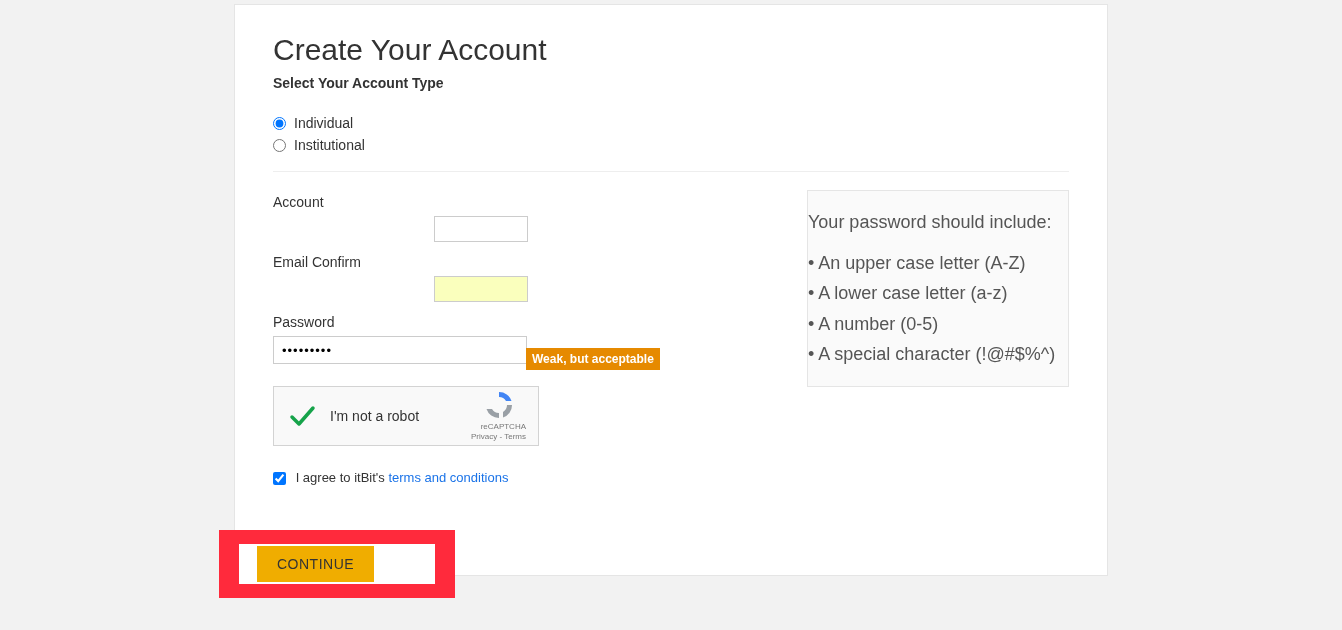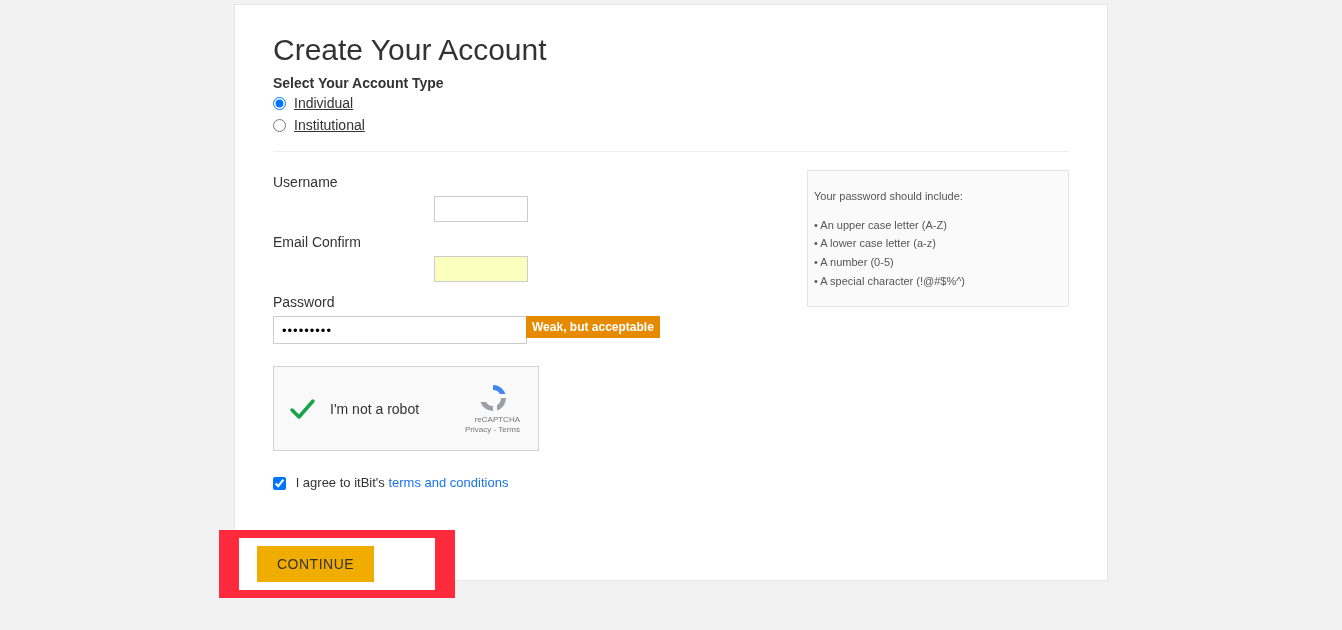--- a/index.html
+++ b/index.html
@@ -24,29 +24,28 @@
   .page-title {
     font-size: 30px;
     font-weight: 400;
     color: #333;
     margin-bottom: 8px;
   }
   .section-label {
     font-weight: bold;
     font-size: 14px;
     color: #333;
-    margin-bottom: 4px;
+    margin-bottom: 24px;
   }
   .radio-row {
     display: flex;
     align-items: center;
     margin-bottom: 6px;
     font-size: 14px;
     color: #333;
-    text-decoration: underline;
   }
   .radio-row input[type=radio] {
     margin-right: 8px;
   }
   hr.divider {
     border: none;
     border-top: 1px solid #eee;
     margin: 18px 0 18px 0;
   }
   .form-area {
@@ -88,33 +87,33 @@
   }
   .strength-badge {
     display: inline-block;
     background: #e68a00;
     color: #fff;
     font-size: 12px;
     font-weight: bold;
     padding: 4px 6px;
     vertical-align: top;
     position: relative;
-    top: 0;
+    top: 12px;
     margin-left: -1px;
   }
   .recaptcha {
     width: 266px;
-    height: 85px;
+    height: 60px;
     border: 1px solid #d3d3d3;
     background: #f9f9f9;
     margin-top: 22px;
     display: flex;
     align-items: center;
     justify-content: space-between;
-    padding: 0 18px 0 14px;
+    padding: 0 12px 0 14px;
   }
   .recaptcha-left {
     display: flex;
     align-items: center;
     gap: 14px;
   }
   .check-icon svg { display: block; }
   .recaptcha-label {
     font-size: 14px;
     color: #333;
@@ -157,31 +156,31 @@
     height: 68px;
     background: #ff2a3c;
     display: flex;
     align-items: center;
     justify-content: center;
     z-index: 5;
   }
   .highlight-inner {
     background: #fff;
     width: 196px;
-    height: 52px;
+    height: 40px;
     display: flex;
     align-items: center;
     padding-left: 18px;
   }
   .pw-hints {
     width: 262px;
     border: 1px solid #e5e5e5;
     background: #fafafa;
-    padding: 16px 6px;
-    font-size: 11px;
+    padding: 16px 0;
+    font-size: 18px;
     color: #555;
     line-height: 1.7;
   }
   .pw-hints .hint-title {
     margin-bottom: 10px;
     color: #555;
   }
   .pw-hints ul {
     list-style: none;
     padding: 0;
@@ -206,21 +205,21 @@
     <input type="radio" name="acct" style="">
     <span>Institutional</span>
   </label>
 
   <hr class="divider">
 
   <div class="form-area">
     <div class="left-col">
 
       <div class="field-row">
-        <div class="field-label">Username</div>
+        <div class="field-label">Account</div>
         <input type="text" class="small-input" style="">
       </div>
 
       <div class="field-row">
         <div class="field-label">Email Confirm</div>
         <input type="text" class="small-input email-input" style="">
       </div>
 
       <div class="field-row">
         <div class="field-label">Password</div>

